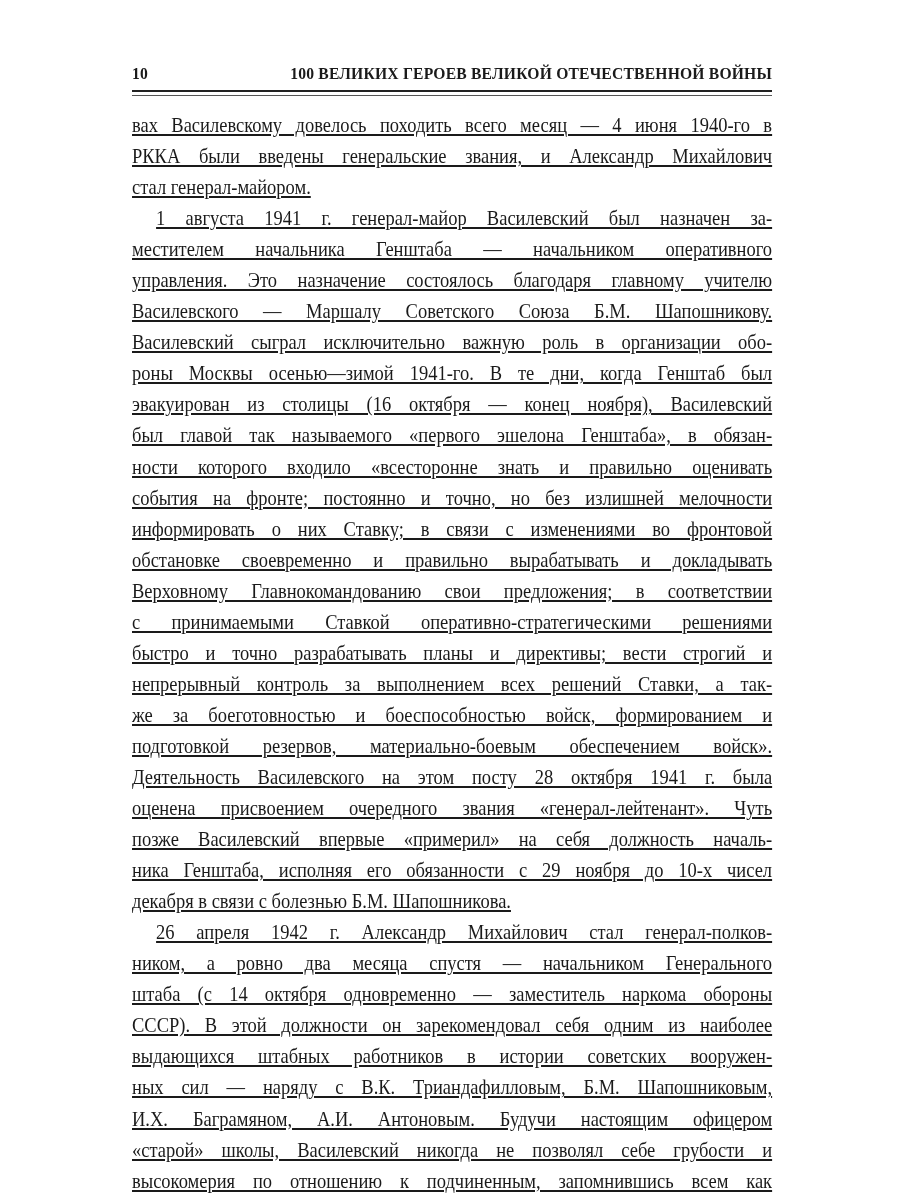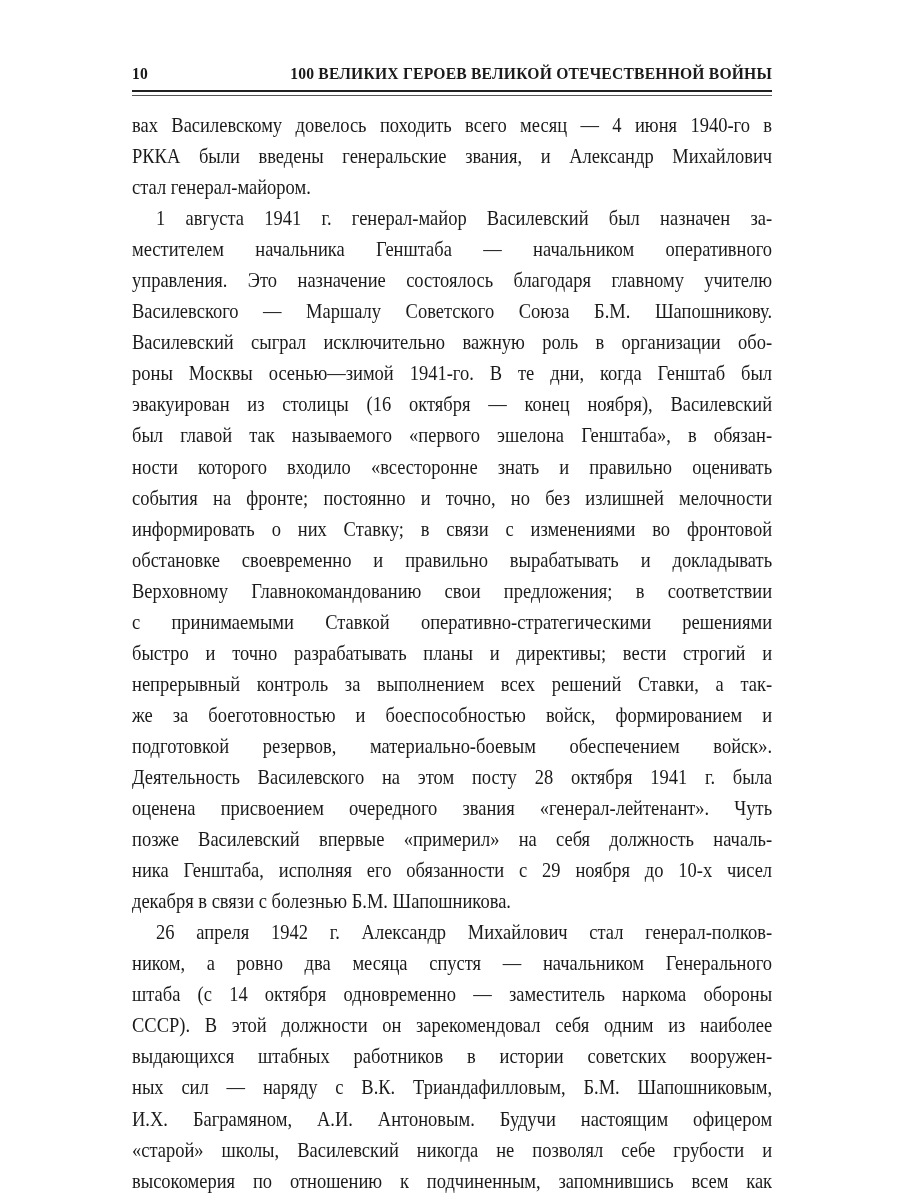--- a/index.html
+++ b/index.html
@@ -40,20 +40,21 @@
     .head-rule {
       margin-top: 4px;
       border-top: 2px solid #222;
       height: 3px;
       border-bottom: 1px solid #555;
     }
     .body-text {
       margin-top: 14px;
       font-size: 21.5px;
       line-height: 31.05px;
+      text-decoration: underline;
     }
     .line {
       display: block;
       white-space: nowrap;
       text-align: justify;
       text-align-last: justify;
       transform: scaleX(0.86);
       transform-origin: left center;
       width: 116.3%;
       height: 31.05px;

